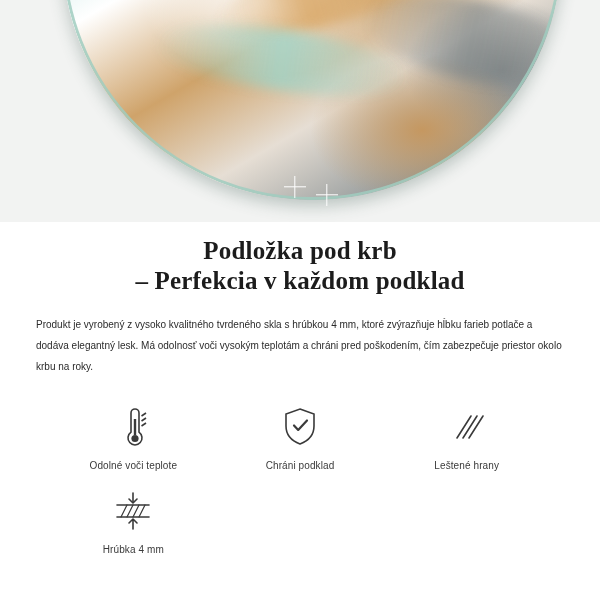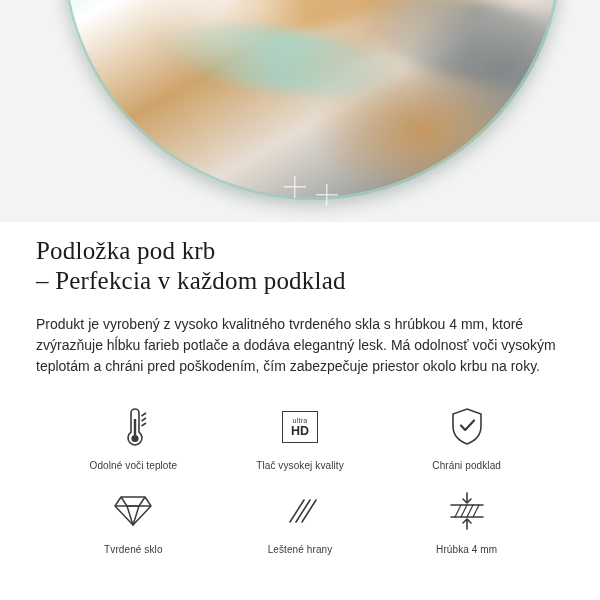--- a/index.html
+++ b/index.html
@@ -91,28 +91,29 @@
 
   
   .content {
     padding: 0 36px;
   }
   .headline {
     font-family: "Liberation Serif", serif;
     font-size: 25px;
     line-height: 30px;
     color: #1c1c1c;
-    font-weight: 400;
+    font-weight: 700;
     margin: 14px 0 0 0;
     letter-spacing: 0.2px;
+    text-align: center;
   }
   .headline .line2 { display: block; }
   .body-text {
     margin-top: 18px;
-    font-size: 14px;
+    font-size: 10px;
     line-height: 21px;
     color: #2b2b2b;
     max-width: 530px;
   }
 
   
   .features {
     margin-top: 26px;
     display: grid;
     grid-template-columns: repeat(3, 1fr);
@@ -185,51 +186,31 @@
             <line x1="17" y1="14" x2="17" y2="30" stroke-width="2.4"></line>
             <circle cx="17" cy="33.5" r="3.6" fill="#3a3a3a" stroke="none"></circle>
             <line x1="23.5" y1="11" x2="28" y2="8"></line>
             <line x1="23.5" y1="16" x2="28" y2="13"></line>
             <line x1="23.5" y1="21" x2="28" y2="18"></line>
           </svg>
         </div>
         <div class="feature-label">Odolné voči teplote</div>
       </div>
 
-      <div class="feature">
-        <div class="feature-icon">
-          <div class="ultra-hd-box">
-            <span class="u">ultra</span>
-            <span class="hd">HD</span>
-          </div>
-        </div>
-        <div class="feature-label">Tlač vysokej kvality</div>
-      </div>
 
       <div class="feature">
         <div class="feature-icon">
           <svg width="34" height="42" viewBox="0 0 34 42" fill="none" stroke="#3a3a3a" stroke-width="1.6">
             <path d="M17 3 L31 8 v12 c0 9-6 15-14 18 C9 35 3 29 3 20 V8 z"></path>
             <path d="M11 19.5 l4.2 4.4 L24 14.5" stroke-width="2.2" stroke-linecap="round" stroke-linejoin="round"></path>
           </svg>
         </div>
         <div class="feature-label">Chráni podklad</div>
       </div>
 
-      <div class="feature">
-        <div class="feature-icon">
-          <svg width="40" height="36" viewBox="0 0 40 36" fill="none" stroke="#3a3a3a" stroke-width="1.5" stroke-linejoin="round">
-            <path d="M8 4 h24 l6 9 -18 19 L2 13 z"></path>
-            <path d="M2 13 h36"></path>
-            <path d="M8 4 l6 9 6 19 6 -19 6 -9"></path>
-            <path d="M14 13 h12"></path>
-          </svg>
-        </div>
-        <div class="feature-label">Tvrdené sklo</div>
-      </div>
 
       <div class="feature">
         <div class="feature-icon">
           <svg width="40" height="34" viewBox="0 0 40 34" fill="none" stroke="#3a3a3a" stroke-width="1.6" stroke-linecap="round">
             <line x1="10" y1="28" x2="24" y2="6"></line>
             <line x1="16" y1="28" x2="30" y2="6"></line>
             <line x1="22" y1="28" x2="36" y2="6"></line>
           </svg>
         </div>
         <div class="feature-label">Leštené hrany</div>

